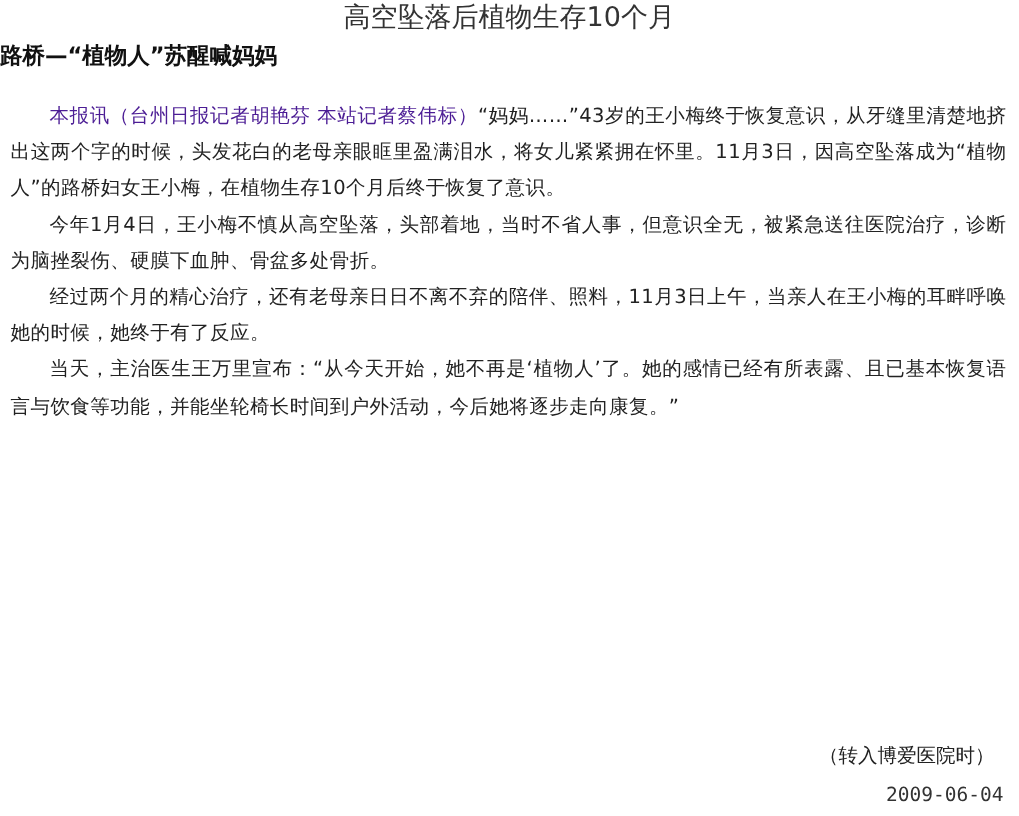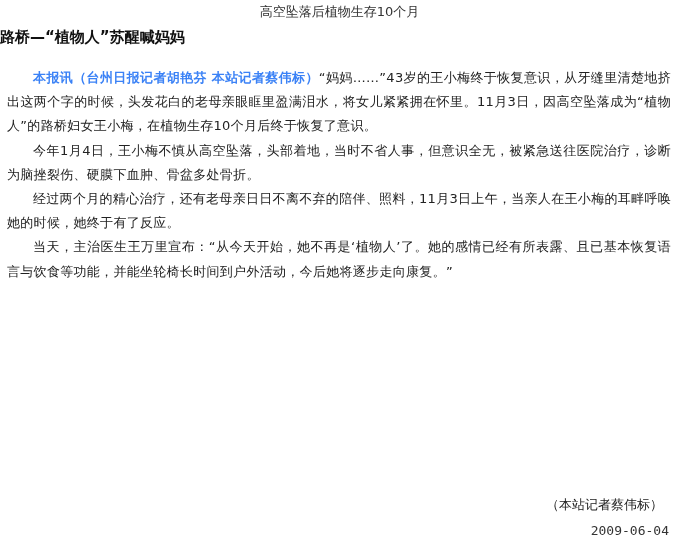--- a/index.html
+++ b/index.html
@@ -5,33 +5,33 @@
   html, body { margin: 0; padding: 0; background: #ffffff; }
   body {
     width: 679px; height: 544px; overflow: hidden;
     font-family: "DejaVu Sans", "Liberation Sans", sans-serif;
     color: #222222;
     position: relative;
   }
   .article { position: absolute; left: 0; top: 0; width: 679px; }
   .subtitle {
     position: absolute; left: 0; top: 3px; width: 679px;
-    text-align: center; font-size: 13px; line-height: 18px; color: #333;
+    text-align: center; font-size: 18px; line-height: 18px; color: #333;
   }
   .title {
     position: absolute; left: 0; top: 27px; width: 679px;
     text-align: left; font-size: 15px; line-height: 20px;
     font-weight: bold; color: #111;
   }
   .body {
     position: absolute; left: 7px; top: 66px; width: 664px;
     font-size: 13px; line-height: 24.2px; color: #222;
   }
   .para { margin: 0; text-indent: 26px; text-align: justify; letter-spacing: 0.3px; }
-  .lead { font-weight: bold; color: #3b82f6; }
+  .lead { font-weight: normal; color: #4c1d95; }
   .note {
     position: absolute; right: 16px; top: 495px;
     font-size: 13px; line-height: 20px; color: #222;
   }
   .date {
     position: absolute; right: 10px; top: 522px;
     font-size: 13px; line-height: 18px; color: #333;
     font-family: "DejaVu Sans Mono", "Liberation Mono", monospace;
   }
 </style>
@@ -42,15 +42,15 @@
   <div class="subtitle">高空坠落后植物生存10个月</div>
   <div class="title">路桥—“植物人”苏醒喊妈妈</div>
 
   <div class="body">
     <p class="para"><span class="lead">本报讯（台州日报记者胡艳芬  本站记者蔡伟标）</span><span>“妈妈……”43岁的王小梅终于恢复意识，从牙缝里清楚地挤出这两个字的时候，头发花白的老母亲眼眶里盈满泪水，将女儿紧紧拥在怀里。11月3日，因高空坠落成为“植物人”的路桥妇女王小梅，在植物生存10个月后终于恢复了意识。</span></p>
     <p class="para"><span>今年1月4日，王小梅不慎从高空坠落，头部着地，当时不省人事，但意识全无，被紧急送往医院治疗，诊断为脑挫裂伤、硬膜下血肿、骨盆多处骨折。</span></p>
     <p class="para"><span>经过两个月的精心治疗，还有老母亲日日不离不弃的陪伴、照料，11月3日上午，当亲人在王小梅的耳畔呼唤她的时候，她终于有了反应。</span></p>
     <p class="para"><span>当天，主治医生王万里宣布：“从今天开始，她不再是‘植物人’了。她的感情已经有所表露、且已基本恢复语言与饮食等功能，并能坐轮椅长时间到户外活动，今后她将逐步走向康复。”</span></p>
   </div>
 
-  <div class="note">（本站记者蔡伟标）</div>
+  <div class="note">（转入博爱医院时）</div>
   <div class="date">2009-06-04</div>
 </div>
 
 </body></html>

